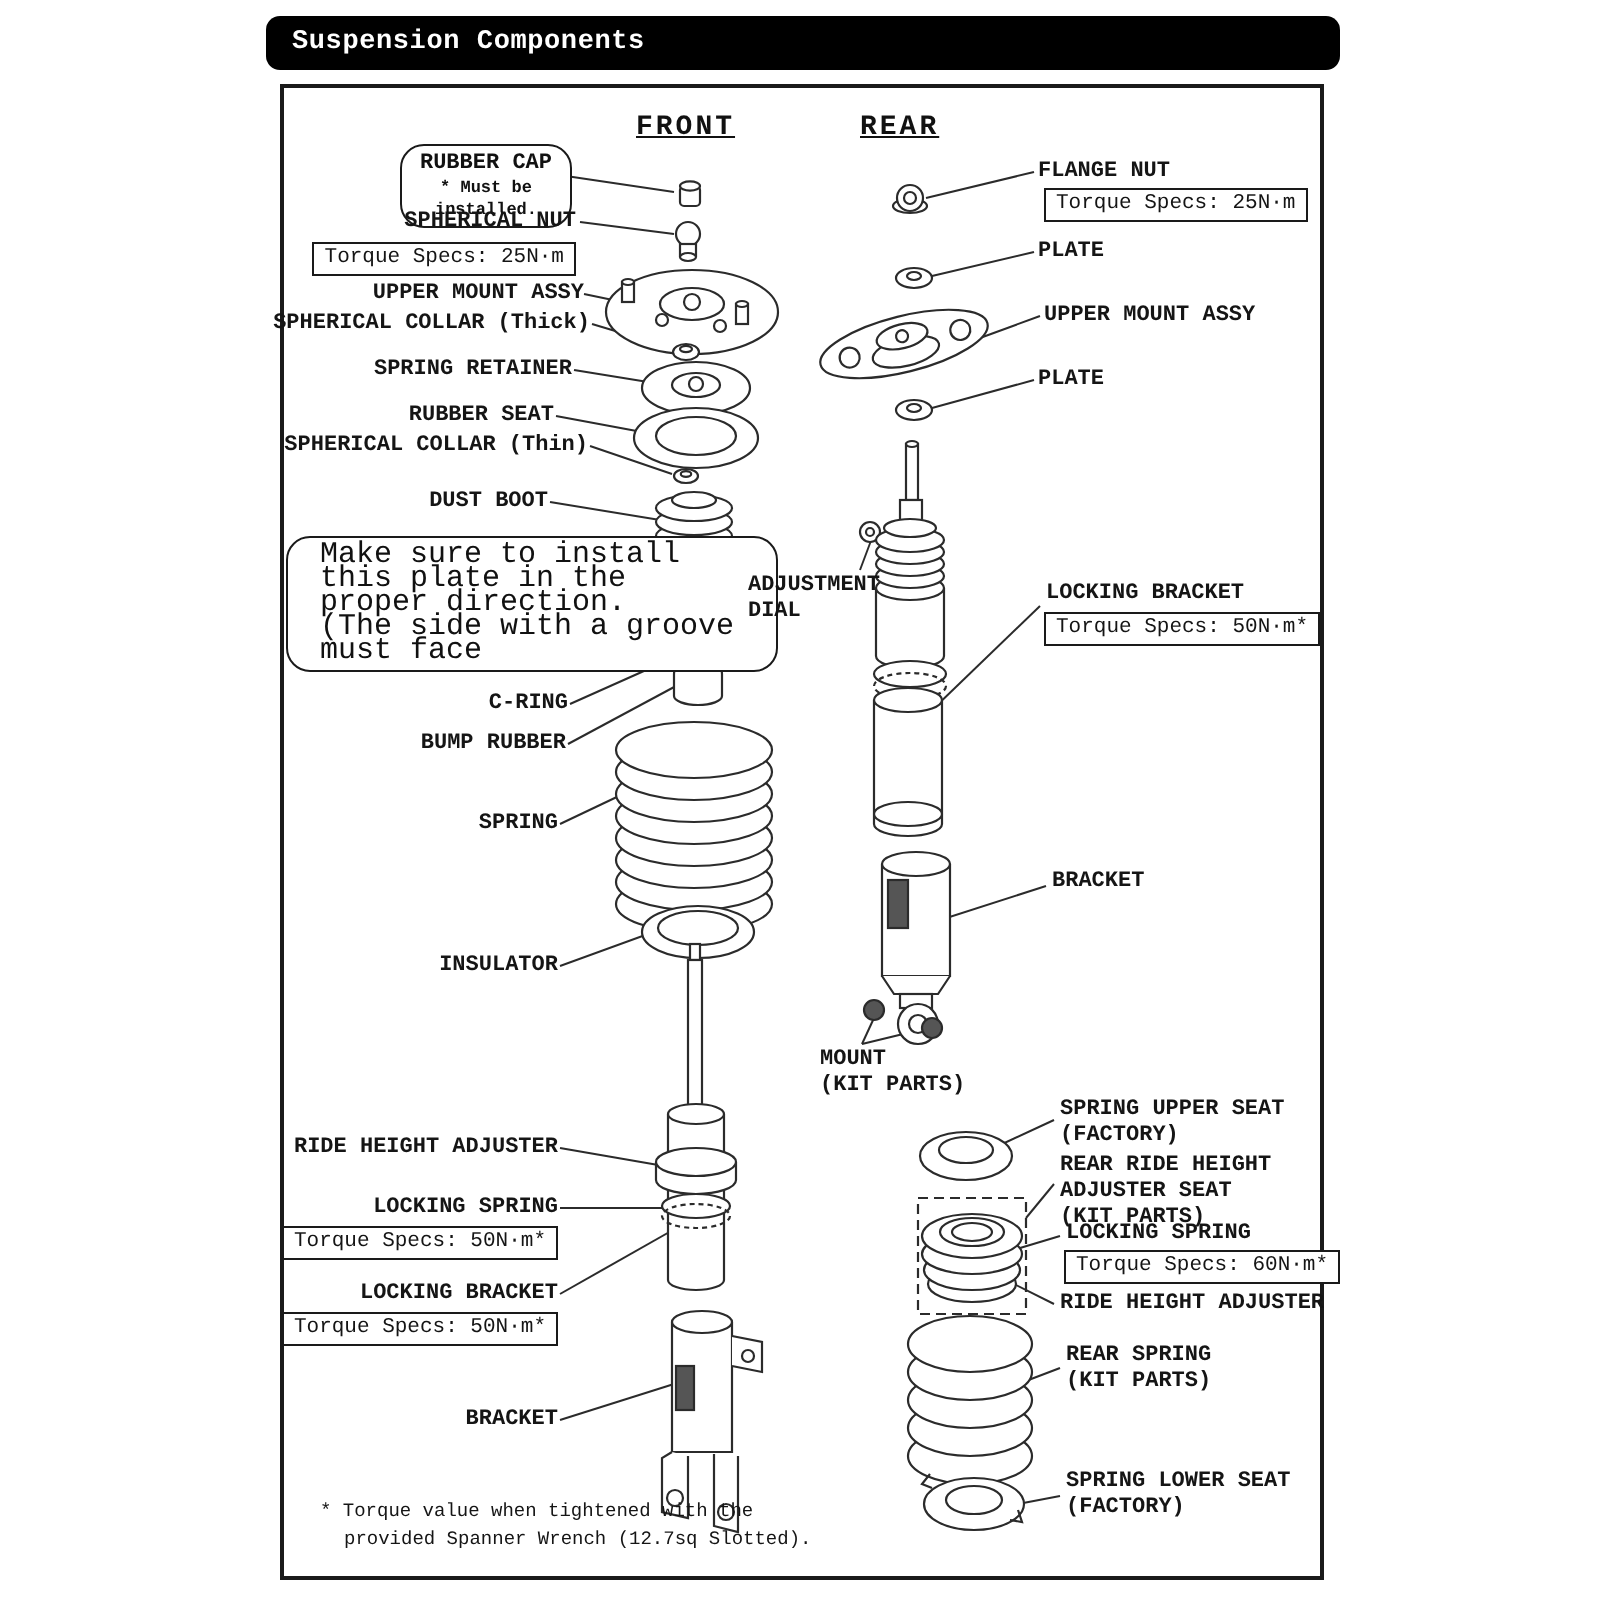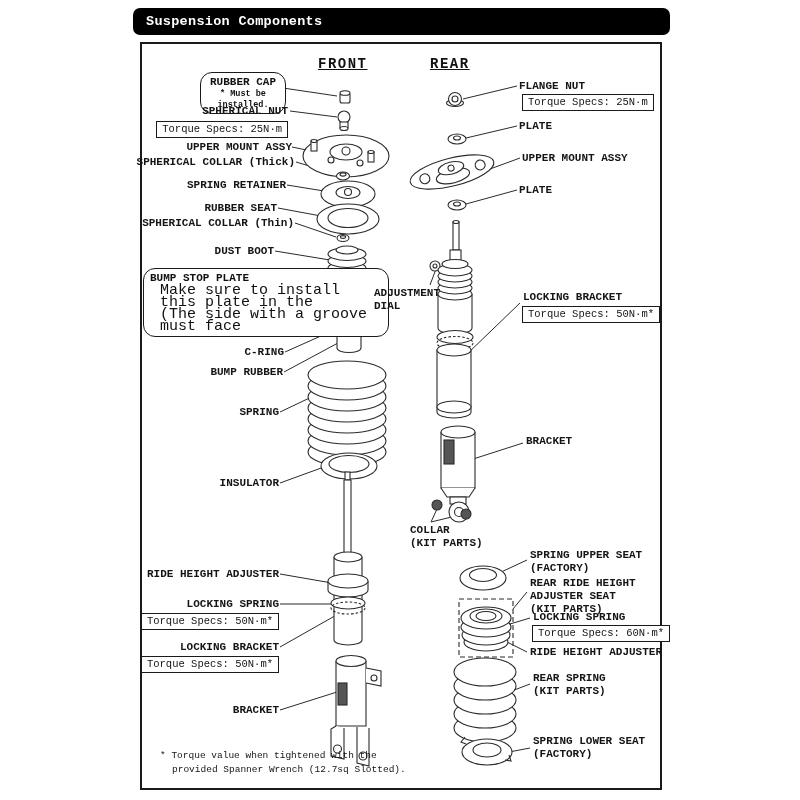--- a/index.html
+++ b/index.html
@@ -233,22 +233,22 @@
   </svg>
 
   <div class="col-head" style="left:318px;top:56px">FRONT</div>
   <div class="col-head" style="left:430px;top:56px">REAR</div>
 
   <div class="box rc" style="left:200px;top:72px;width:86px">
     <div class="box-title">RUBBER CAP</div>
     <div class="box-note">* Must be installed.</div>
   </div>
   <div class="box" style="left:143px;top:268px;width:246px">
-    <div class="box-title">BUMP STOP PLATE</div>
     <div class="box-line">Make sure to install this plate in the</div>
+    <div class="box-line">proper direction.</div>
     <div class="box-line">(The side with a groove must face</div>
   </div>
 
   <div class="lbl ra" style="right:512px;top:105px">SPHERICAL NUT</div>
   <div class="torque" style="right:512px;top:121px">Torque Specs: 25N·m</div>
   <div class="lbl ra" style="right:508px;top:141px">UPPER MOUNT ASSY</div>
   <div class="lbl ra" style="right:505px;top:156px">SPHERICAL COLLAR (Thick)</div>
   <div class="lbl ra" style="right:514px;top:179px">SPRING RETAINER</div>
   <div class="lbl ra" style="right:523px;top:202px">RUBBER SEAT</div>
   <div class="lbl ra" style="right:506px;top:217px">SPHERICAL COLLAR (Thin)</div>
@@ -270,21 +270,21 @@
   <div class="lbl" style="left:522px;top:152px">UPPER MOUNT ASSY</div>
   <div class="lbl" style="left:519px;top:184px">PLATE</div>
   <div class="lbl ra" style="right:360px;top:287px">
     <span class="ln">ADJUSTMENT</span>
     <span class="ln">DIAL</span>
   </div>
   <div class="lbl" style="left:523px;top:291px">LOCKING BRACKET</div>
   <div class="torque" style="left:522px;top:306px">Torque Specs: 50N·m*</div>
   <div class="lbl" style="left:526px;top:435px">BRACKET</div>
   <div class="lbl" style="left:410px;top:524px">
-    <span class="ln">COLLAR</span>
+    <span class="ln">MOUNT</span>
     <span class="ln">(KIT PARTS)</span>
   </div>
   <div class="lbl" style="left:530px;top:549px">
     <span class="ln">SPRING UPPER SEAT</span>
     <span class="ln">(FACTORY)</span>
   </div>
   <div class="lbl" style="left:530px;top:577px">
     <span class="ln">REAR RIDE HEIGHT</span>
     <span class="ln">ADJUSTER SEAT</span>
     <span class="ln">(KIT PARTS)</span>

